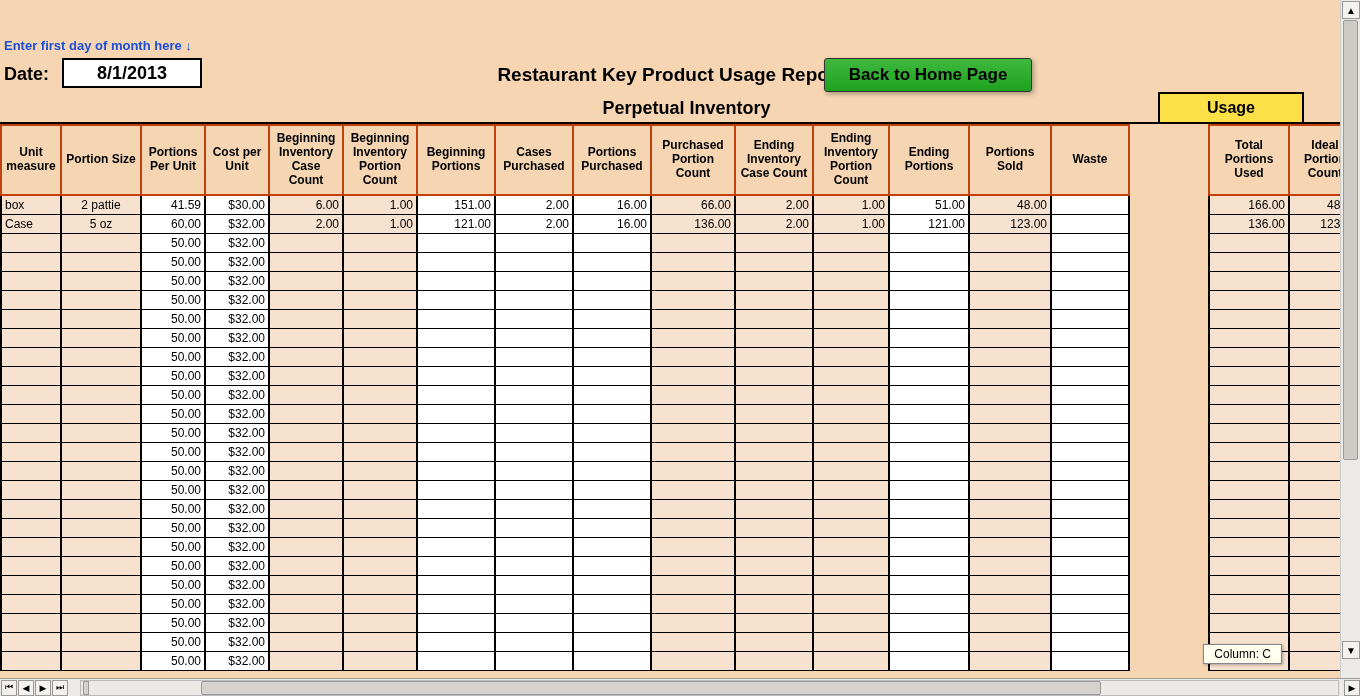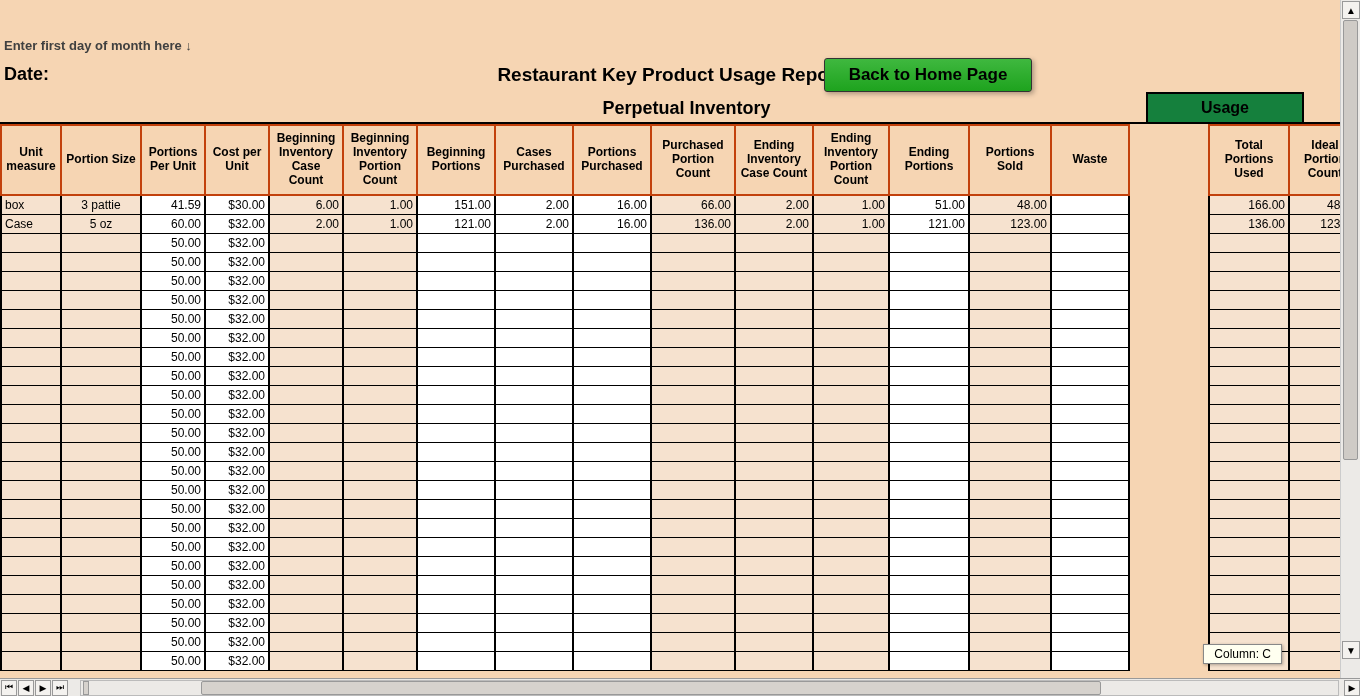--- a/index.html
+++ b/index.html
@@ -23,21 +23,21 @@
   height: 124px;
   position: relative;
   border-bottom: 2px solid #000;
 }
 .enter-first-day {
   position: absolute;
   left: 4px;
   top: 38px;
   font-size: 13px;
   font-weight: bold;
-  color: #404040;
+  color: #1d4ed8;
 }
 .date-label {
   position: absolute;
   left: 4px;
   top: 64px;
   font-size: 18px;
   font-weight: bold;
 }
 .date-box {
   position: absolute;
@@ -90,24 +90,24 @@
   color: #000;
   font-weight: bold;
   font-size: 17px;
   cursor: pointer;
   box-shadow: 2px 2px 5px rgba(0,0,0,0.3);
 }
 .usage-header {
   position: absolute;
   right: 36px;
   top: 92px;
-  width: 158px;
+  width: 146px;
   height: 32px;
   border: 2px solid #000;
-  background: #15803d;
+  background: #fde047;
   display: flex;
   align-items: center;
   justify-content: center;
   font-weight: bold;
   font-size: 16px;
 }
 table.grid {
   border-collapse: collapse;
   width: 100%;
   table-layout: fixed;
@@ -223,20 +223,21 @@
 }
 </style>
 </head>
 <body>
 
 <div class="sheet-area">
 
   <div class="header-zone">
     <div class="enter-first-day">Enter first day of month here ↓</div>
     <div class="date-label">Date:</div>
+    <div class="date-box">8/1/2013</div>
     <div class="title-2">Restaurant Key Product Usage Report</div>
     <div class="title-3">Perpetual Inventory</div>
     <button class="home-btn">Back to Home Page</button>
     <div class="usage-header">Usage</div>
   </div>
 
   <table class="grid">
     <colgroup>
       <col class="c0">
         <col class="c1">
@@ -275,21 +276,21 @@
           <th>Portions Sold</th>
           <th>Waste</th>
           <th class="gap-col"></th>
           <th>Total Portions Used</th>
           <th>Ideal Portion Count</th>
         </tr>
       </thead>
     <tbody id="tbody">
         <tr>
           <td class="peach left">box</td>
-          <td class="peach center">3 pattie</td>
+          <td class="peach center">2 pattie</td>
           <td>41.59</td>
           <td>$30.00</td>
           <td class="peach">6.00</td>
           <td class="peach">1.00</td>
           <td>151.00</td>
           <td>2.00</td>
           <td>16.00</td>
           <td class="peach">66.00</td>
           <td class="peach">2.00</td>
           <td class="peach">1.00</td>

